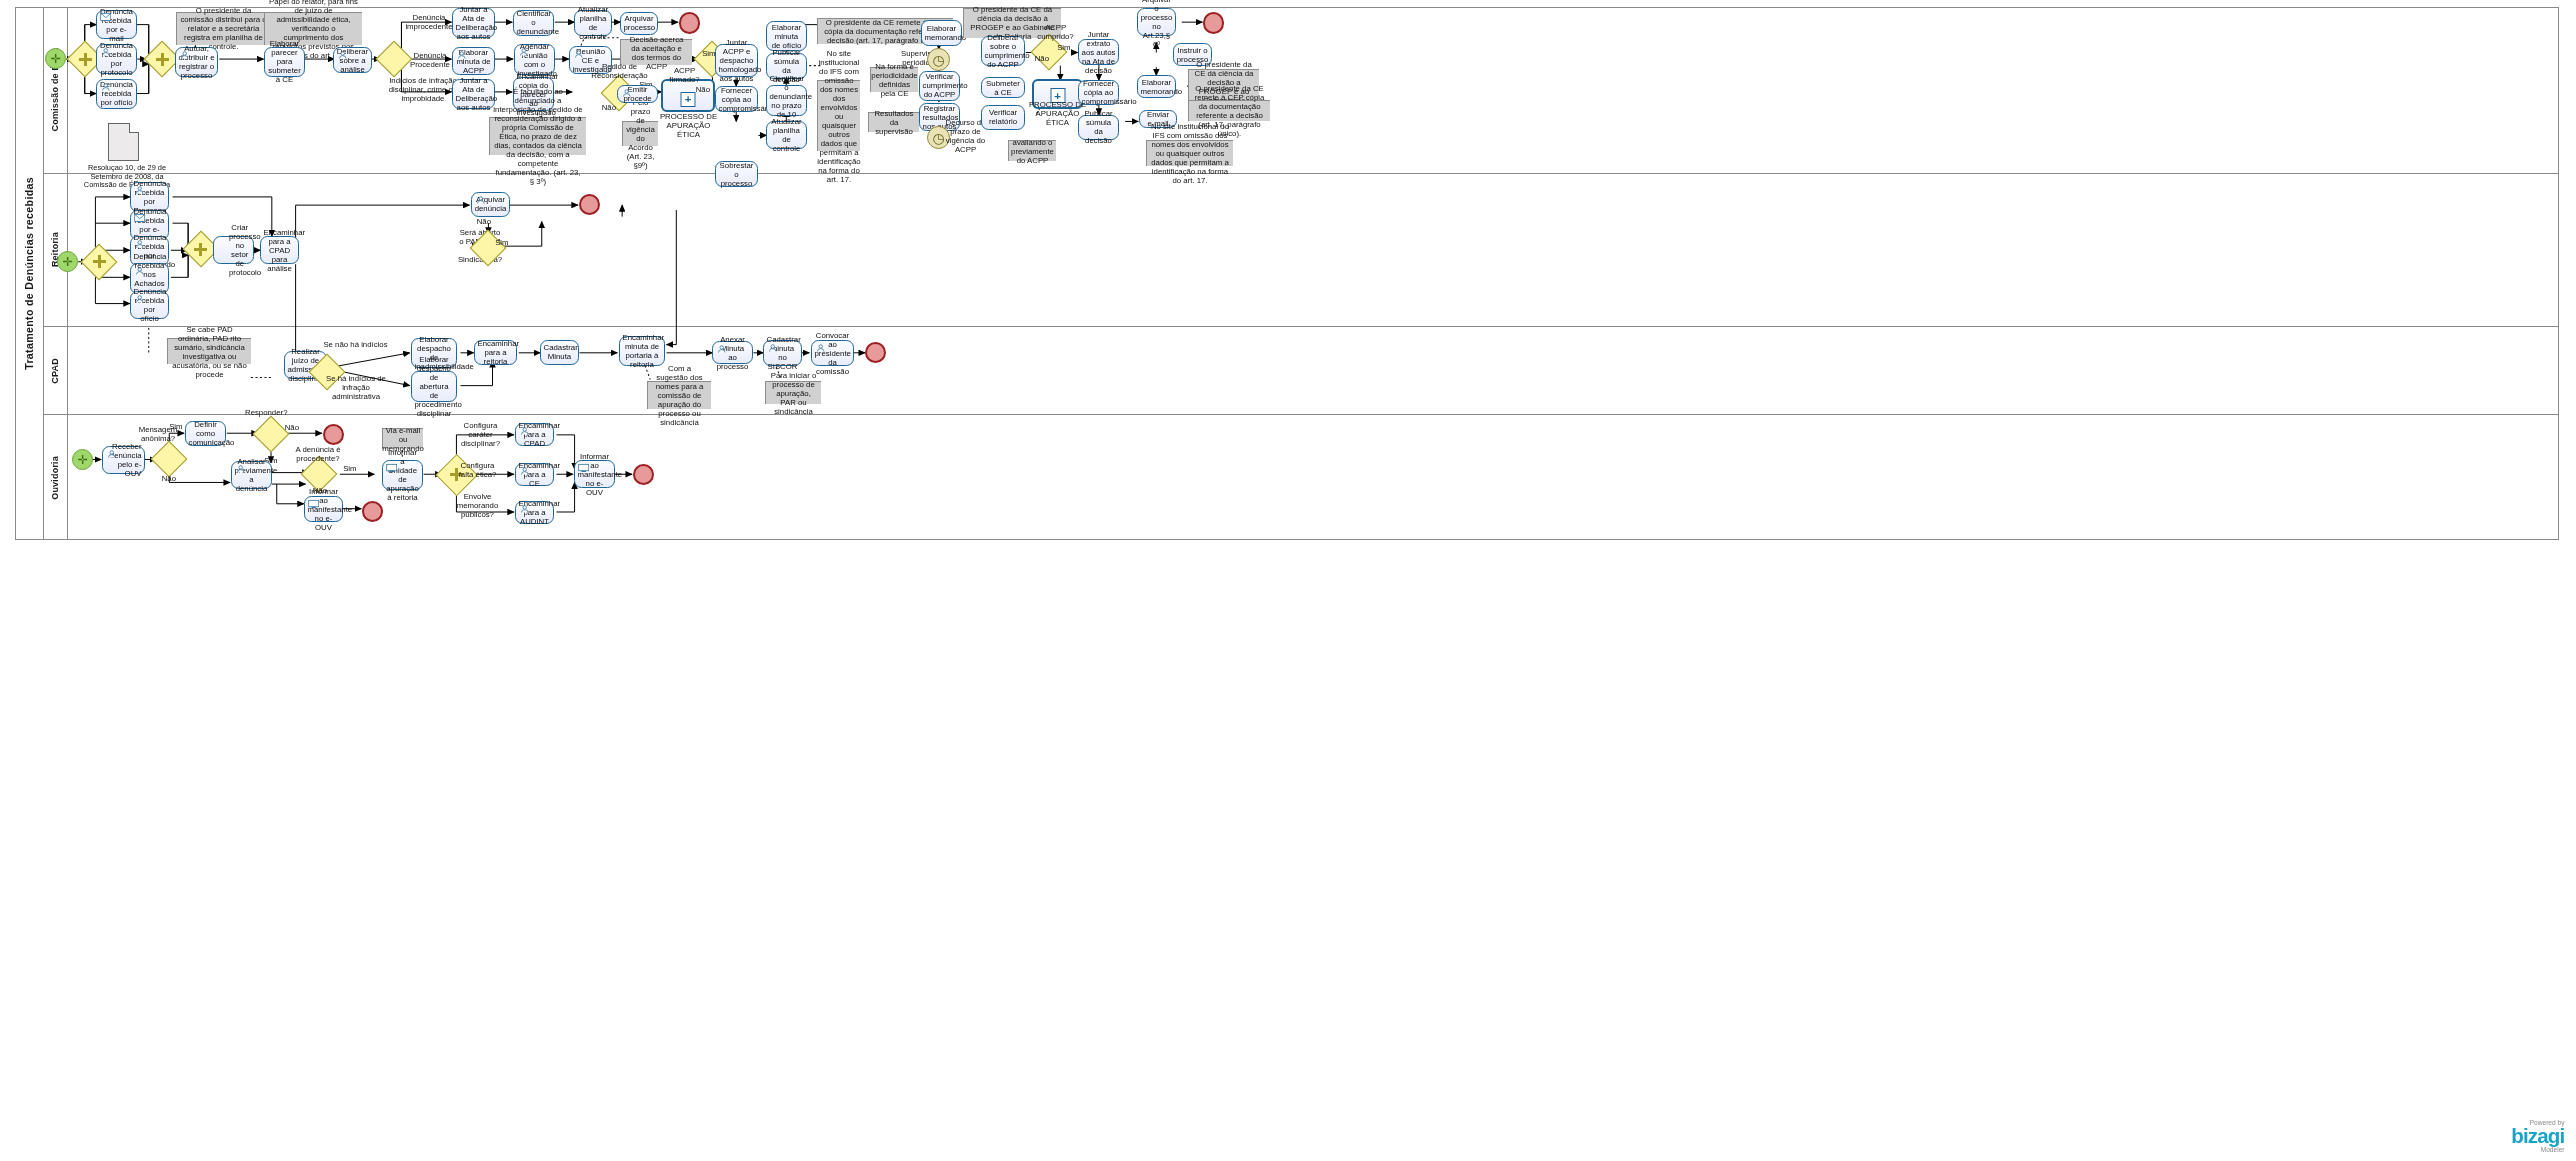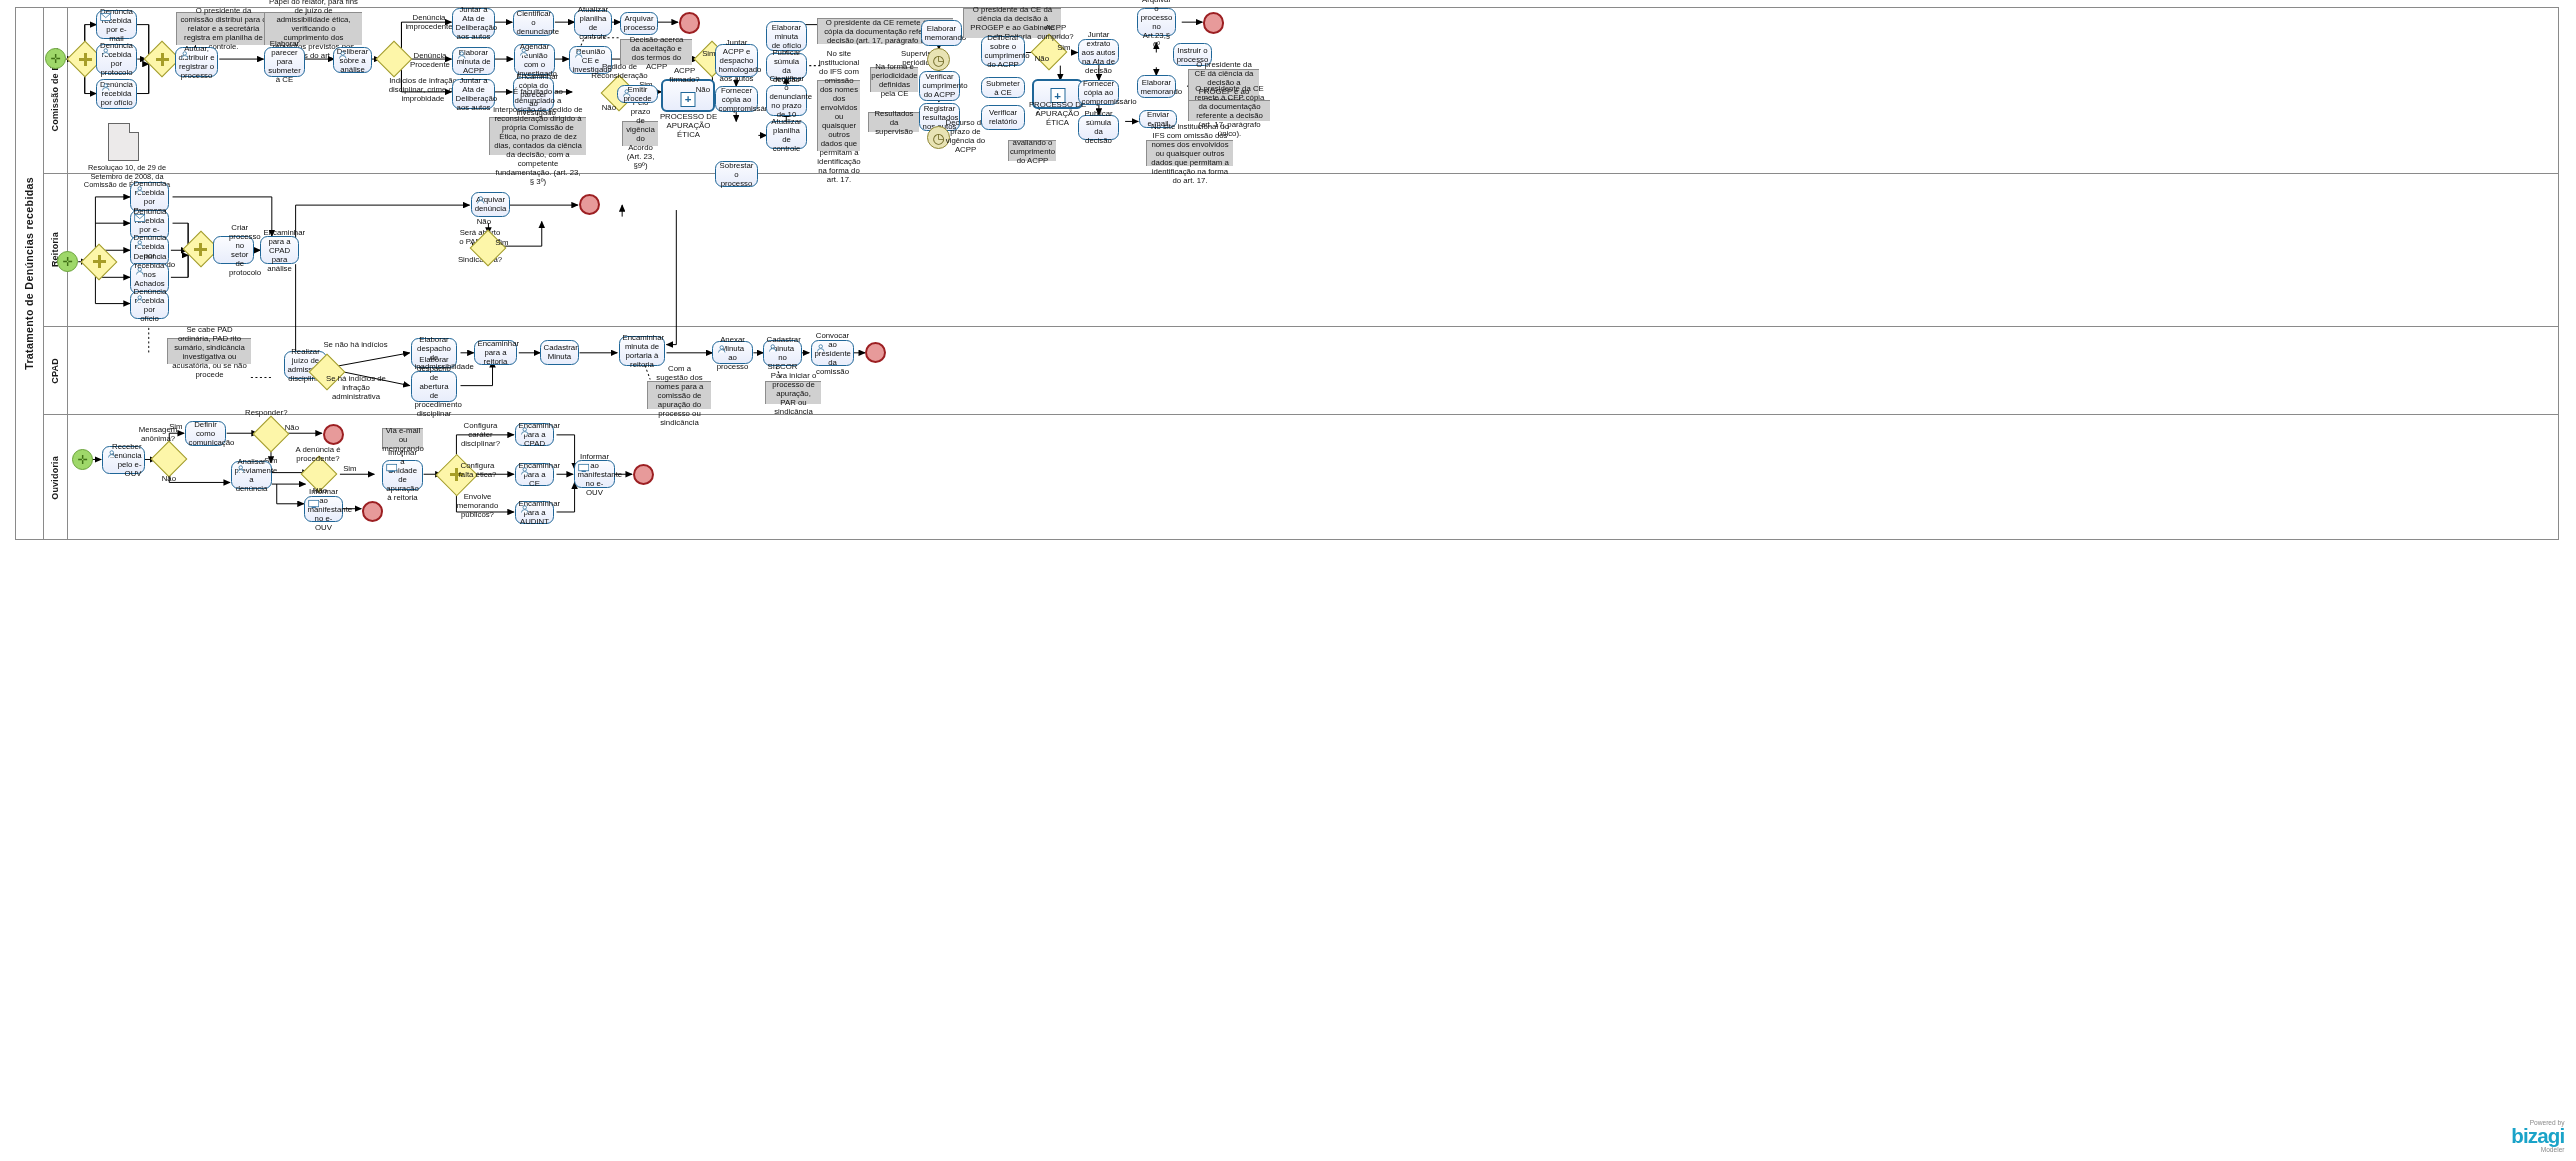--- a/index.html
+++ b/index.html
@@ -370,21 +370,21 @@
   <div class="note" style="left:963px;top:8.2px;width:98px;height:29.5px;">O presidente da CE dá ciência da decisão à PROGEP e ao Gabinete da Reitoria</div>
   <div class="task small" style="left:981px;top:36px;width:44px;height:29.5px;">
       <span class="tl">Deliberar sobre o cumprimento do ACPP</span>
     </div>
   <div class="task small" style="left:981px;top:77px;width:44px;height:21.3px;">
       <span class="tl">Submeter à CE</span>
     </div>
   <div class="task small" style="left:981px;top:105px;width:44px;height:24.6px;">
       <span class="tl">Verificar relatório</span>
     </div>
-  <div class="note" style="left:1008px;top:140px;width:48px;height:21.3px;">avaliando o cumprimento do ACPP</div>
+  <div class="note" style="left:1008px;top:140px;width:48px;height:21.3px;">avaliando o previamente do ACPP</div>
 
   <div class="gw" style="left:1036px;top:39px;"></div>
   <div class="elabel" style="left:1036px;top:23px;width:39px;">ACPP cumprido?</div>
   <div class="elabel" style="left:1054px;top:43px;width:19.7px;">Sim</div>
   <div class="elabel" style="left:1032px;top:54px;width:19.7px;">Não</div>
 
   <div class="subproc" style="left:1032px;top:79px;width:51px;height:29.5px;">
     <div class="plusbox">
         <i>+</i>
       </div>

